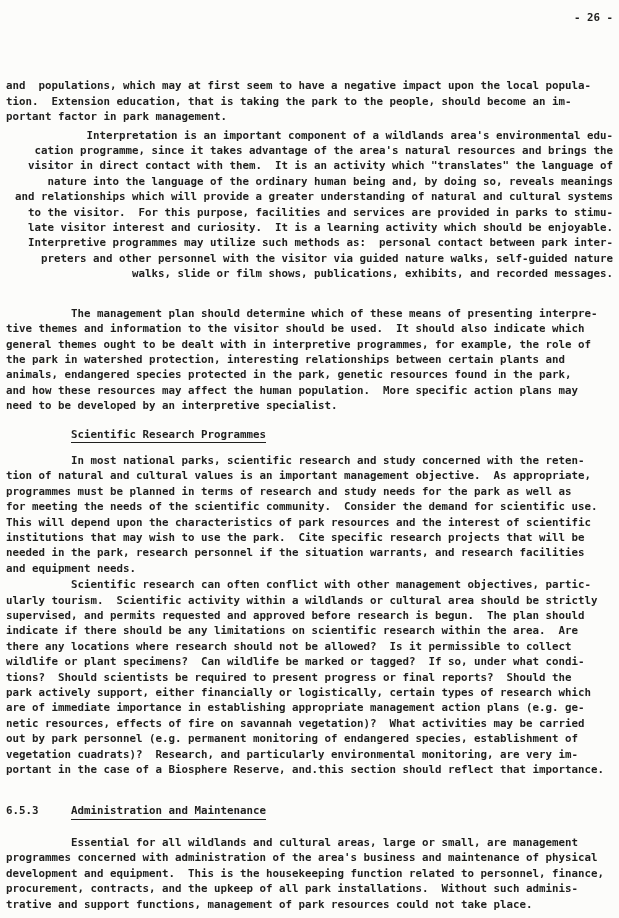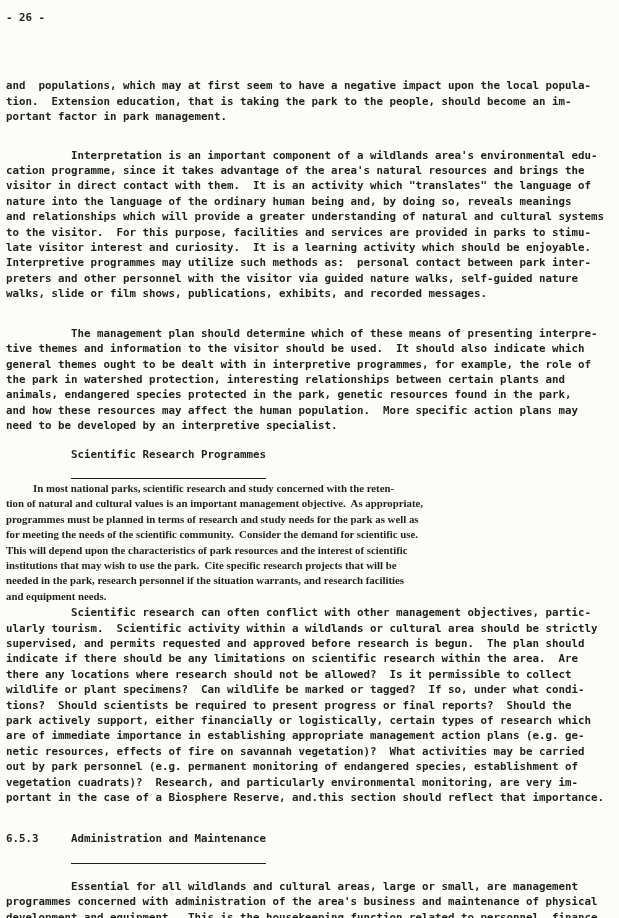--- a/index.html
+++ b/index.html
@@ -15,47 +15,47 @@
     height: 918px;
     padding: 10px 6px 0 6px;
     font-family: "DejaVu Sans Mono", "Liberation Mono", monospace;
     font-size: 10.8px;
     font-weight: 700;
     line-height: 15.4px;
     color: #1f1f1e;
     letter-spacing: 0;
   }
   .page-number {
-    text-align: left;
+    text-align: right;
     white-space: pre;
   }
   .para {
     white-space: pre;
   }
   .heading-indent {
     margin-left: 65px;
     white-space: pre;
   }
   .underlined {
     display: inline-block;
     border-bottom: 1.2px solid #1f1f1e;
-    padding-bottom: 16px;
+    padding-bottom: 0px;
   }
   .section-row {
     white-space: pre;
   }
   .sec-num {
     display: inline-block;
     width: 65px;
   }
   #p1 { margin-top: 53px; }
-  #p2 { margin-top: 23px; }
+  #p2 { margin-top: 3px; text-align: right; }
   #p3 { margin-top: 24px; }
   #h1 { margin-top: 13px; }
-  #p4 { margin-top: 2px; font-family: Liberation Serif, serif; }
+  #p4 { margin-top: 10px; }
   #p5 { margin-top: 1px; }
   #h2 { margin-top: 26px; }
   #p6 { margin-top: 15px; }
 </style>
 </head>
 <body>
 
 <div class="page">
 
   <div class="page-number">- 26 -</div>

